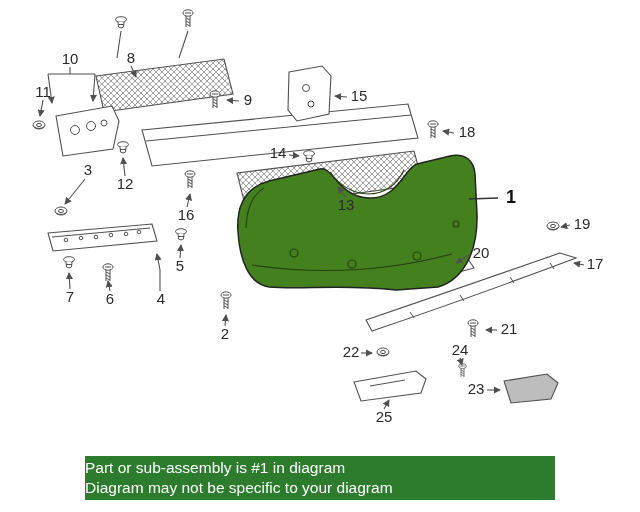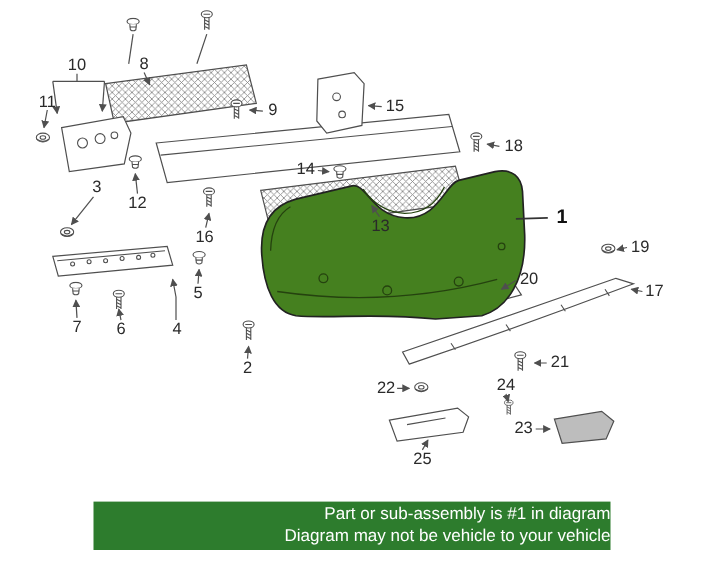--- a/index.html
+++ b/index.html
@@ -19,21 +19,21 @@
 
   .leader       { stroke:#4f4f4f; stroke-width:1.1; fill:none; marker-end:url(#arrowhead); }
   .leader-plain { stroke:#4f4f4f; stroke-width:1.1; fill:none; }
   .leader-dash  { stroke:#333333; stroke-width:1.6; fill:none; }
 
   .callout { font-family:"Liberation Sans", sans-serif; font-size:15px; fill:#2a2a2a;
              text-anchor:middle; dominant-baseline:middle; cursor:pointer; }
   .callout.emphasis { font-size:18px; font-weight:bold; fill:#111111; }
 
   .banner { position:absolute; left:85px; top:456px; width:470px; height:44px;
-            display:flex; flex-direction:column; align-items:flex-end; justify-content:center;
+            display:flex; flex-direction:column; align-items:flex-start; justify-content:center;
             text-align:center; font-size:15.5px; line-height:20px; }
 </style>
 </head>
 <body>
 
 <div class="screen">
   <div class="diagram-area">
     <svg width="640" height="456" viewBox="0 0 640 456">
       <defs>
         <pattern id="crosshatch" width="6" height="6" patternUnits="userSpaceOnUse">
@@ -186,15 +186,15 @@
           <text x="351" y="353" class="callout">22</text>
           <text x="476" y="390" class="callout">23</text>
           <text x="460" y="351" class="callout">24</text>
           <text x="384" y="418" class="callout">25</text>
         </g>
     </svg>
   </div>
 
   <div class="banner" style="background: rgb(45, 124, 45); color: rgb(255, 255, 255);">
     <div>Part or sub-assembly is #1 in diagram</div>
-    <div>Diagram may not be vehicle to your vehicle</div>
+    <div>Diagram may not be specific to your diagram</div>
   </div>
 </div>
 
 </body></html>

